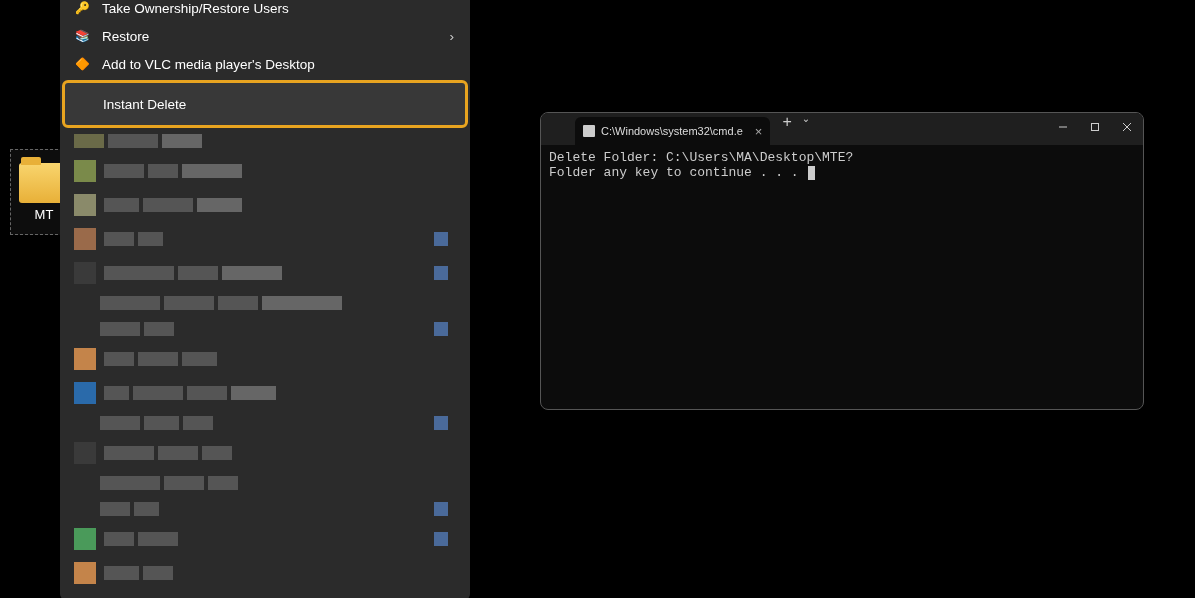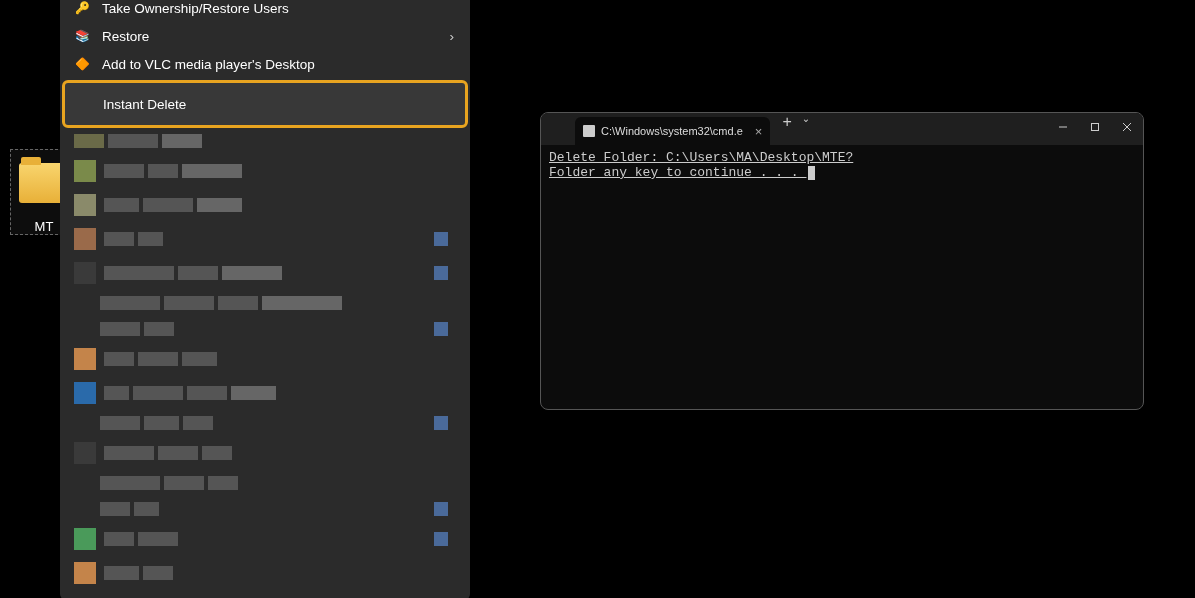--- a/index.html
+++ b/index.html
@@ -40,21 +40,21 @@
       top: -6px;
       left: 2px;
       width: 20px;
       height: 8px;
       background: #e8b038;
       border-radius: 2px 2px 0 0;
     }
     .desktop-icon-label {
       color: #fff;
       font-size: 13px;
-      margin-top: 16px;
+      margin-top: 4px;
     }
 
     
     .context-menu {
       position: absolute;
       left: 60px;
       top: -10px;
       width: 410px;
       height: 610px;
       background: #2b2b2b;
@@ -198,21 +198,20 @@
       color: #ccc;
       font-size: 11px;
       cursor: pointer;
     }
     .terminal-body {
       padding: 6px 8px;
       font-family: "Consolas", "Courier New", monospace;
       font-size: 13px;
       color: #ccc;
       line-height: 1.15;
-      text-decoration: underline;
     }
     .cursor {
       display: inline-block;
       width: 7px;
       height: 14px;
       background: #ccc;
       vertical-align: text-bottom;
       margin-left: 2px;
     }
   </style>

